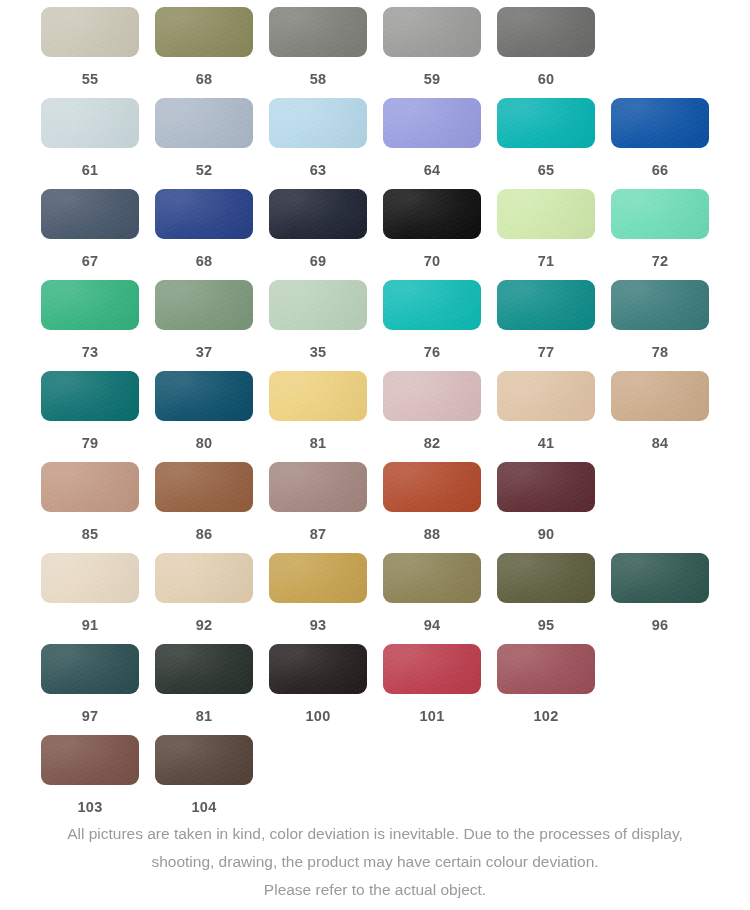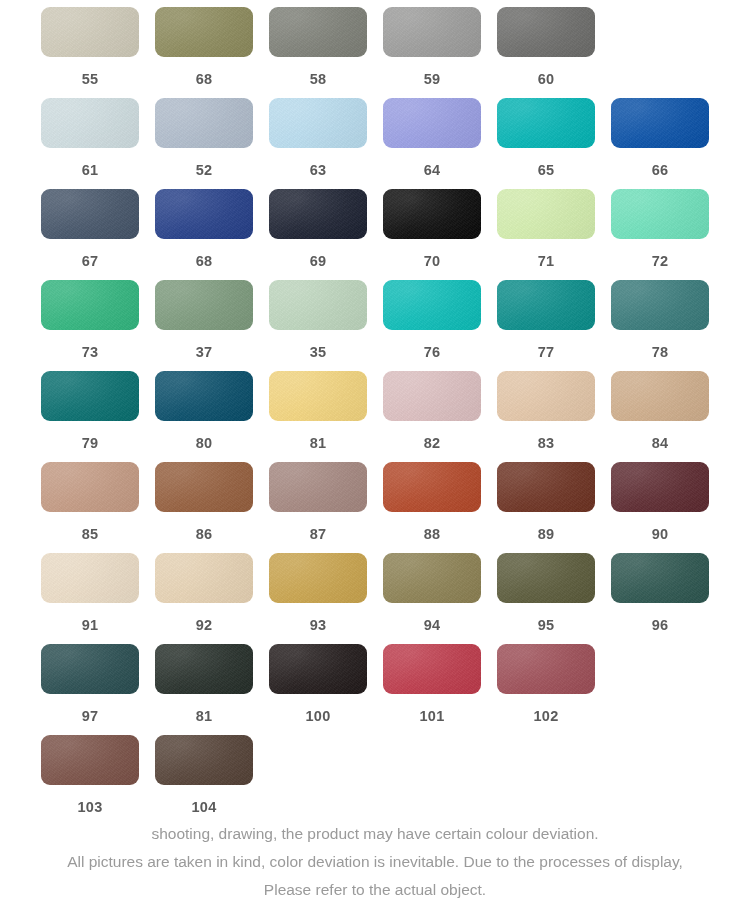--- a/index.html
+++ b/index.html
@@ -211,21 +211,21 @@
         <div class="swatch-cell">
           <div class="swatch-chip" style="background-color: rgb(242, 212, 126);"></div>
           <div class="swatch-label">81</div>
         </div>
         <div class="swatch-cell">
           <div class="swatch-chip" style="background-color: rgb(220, 191, 192);"></div>
           <div class="swatch-label">82</div>
         </div>
         <div class="swatch-cell">
           <div class="swatch-chip" style="background-color: rgb(227, 198, 168);"></div>
-          <div class="swatch-label">83</div>
+          <div class="swatch-label">41</div>
         </div>
         <div class="swatch-cell">
           <div class="swatch-chip" style="background-color: rgb(207, 174, 140);"></div>
           <div class="swatch-label">84</div>
         </div>
       </div>
       <div class="swatch-row">
         <div class="swatch-cell">
           <div class="swatch-chip" style="background-color: rgb(196, 155, 132);"></div>
           <div class="swatch-label">85</div>
@@ -236,24 +236,20 @@
         </div>
         <div class="swatch-cell">
           <div class="swatch-chip" style="background-color: rgb(165, 136, 128);"></div>
           <div class="swatch-label">87</div>
         </div>
         <div class="swatch-cell">
           <div class="swatch-chip" style="background-color: rgb(180, 73, 42);"></div>
           <div class="swatch-label">88</div>
         </div>
         <div class="swatch-cell">
-          <div class="swatch-chip" style="background-color: rgb(110, 51, 35);"></div>
-          <div class="swatch-label">89</div>
-        </div>
-        <div class="swatch-cell">
           <div class="swatch-chip" style="background-color: rgb(94, 43, 49);"></div>
           <div class="swatch-label">90</div>
         </div>
       </div>
       <div class="swatch-row">
         <div class="swatch-cell">
           <div class="swatch-chip" style="background-color: rgb(235, 220, 198);"></div>
           <div class="swatch-label">91</div>
         </div>
         <div class="swatch-cell">
@@ -305,18 +301,18 @@
           <div class="swatch-label">103</div>
         </div>
         <div class="swatch-cell">
           <div class="swatch-chip" style="background-color: rgb(86, 67, 56);"></div>
           <div class="swatch-label">104</div>
         </div>
       </div>
     </div>
 
   <div id="disclaimer">
+    <span class="dline">All pictures are taken in kind, color deviation is inevitable. Due to the processes of display,</span>
     <span class="dline">shooting, drawing, the product may have certain colour deviation.</span>
-    <span class="dline">All pictures are taken in kind, color deviation is inevitable. Due to the processes of display,</span>
     <span class="dline">Please refer to the actual object.</span>
   </div>
 
 </div>
 
 </body></html>

